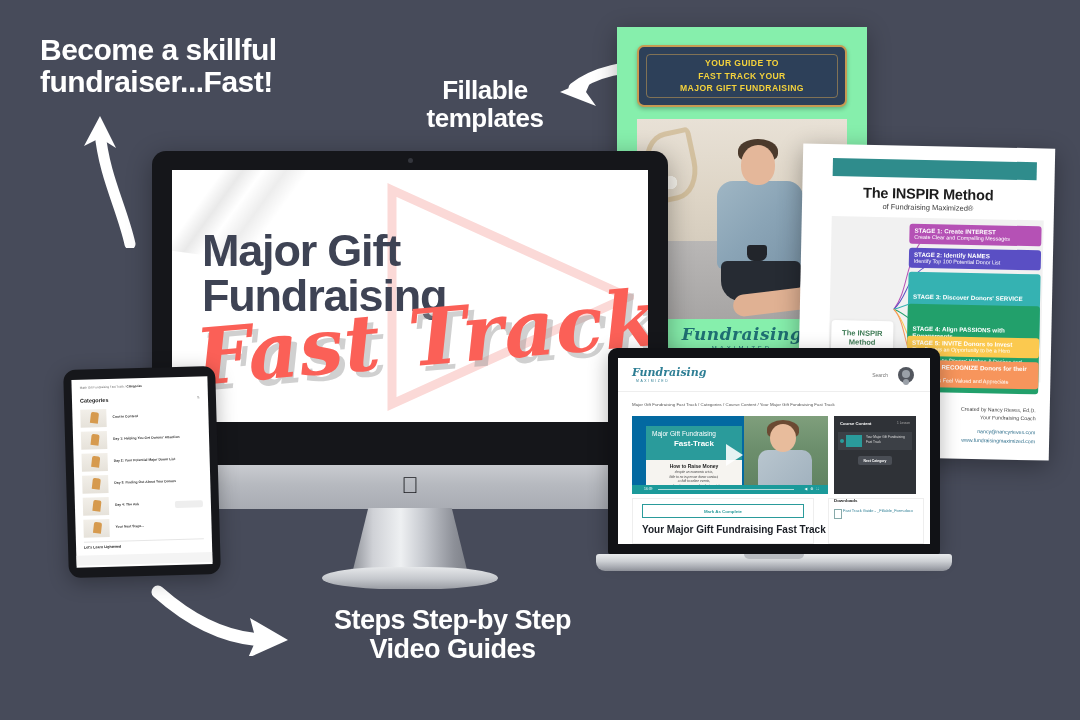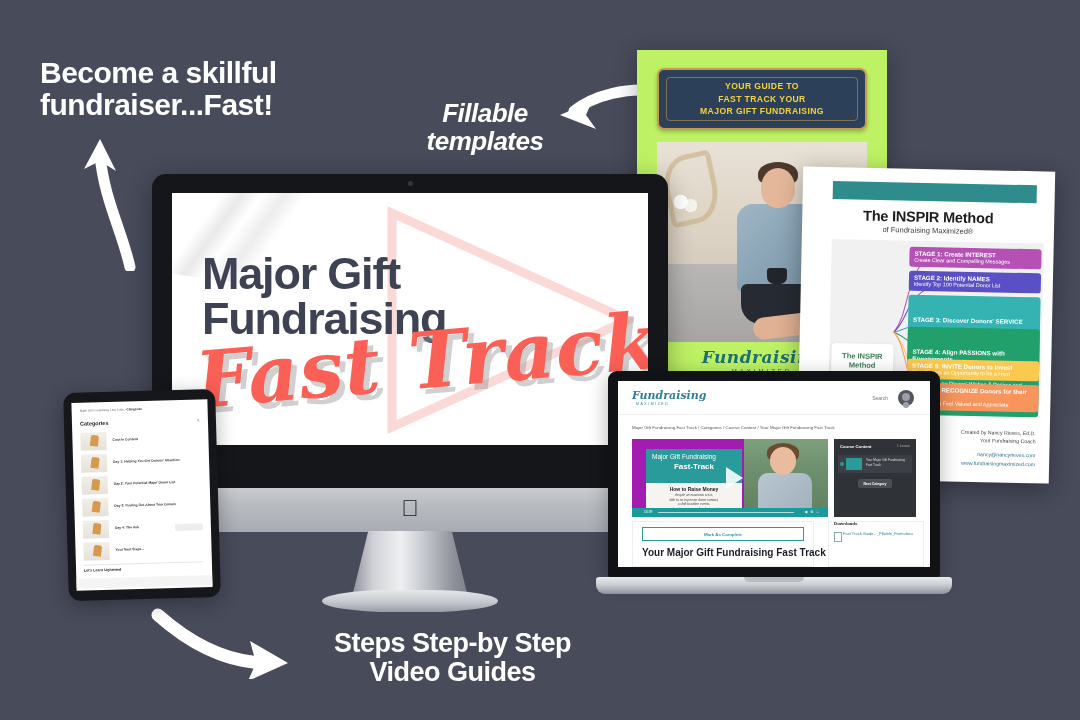--- a/index.html
+++ b/index.html
@@ -3,32 +3,32 @@
 <meta charset="utf-8">
 <style>
   * { box-sizing: border-box; margin: 0; padding: 0; }
   body {
     width: 1080px; height: 720px;
     background: #474b5a;
     font-family: "Liberation Sans", sans-serif;
     overflow: hidden;
     position: relative;
   }
-  .stage { position: absolute; inset: 0; margin-top: 23px; }
+  .stage { position: absolute; inset: 0; }
 
   
   .callout {
     position: absolute;
     color: #ffffff;
     font-weight: bold;
     line-height: 1.08;
     letter-spacing: -0.5px;
   }
   #c-become { left: 40px; top: 34px; font-size: 30px; width: 320px; }
-  #c-fillable { left: 395px; top: 76px; font-size: 26px; width: 180px; text-align: center; font-style: italic; }
+  #c-fillable { left: 395px; top: 76px; font-size: 26px; width: 180px; text-align: center; }
   #c-easy { left: 310px; top: 606px; font-size: 27px; width: 285px; text-align: center; }
 
   .arrow { position: absolute; }
 
   
   #imac { position: absolute; left: 152px; top: 151px; width: 516px; height: 404px; }
   #imac-bezel {
     position: absolute; left: 0; top: 0; width: 516px; height: 314px;
     background: #15161a; border-radius: 14px 14px 3px 3px;
     box-shadow: 0 6px 26px rgba(0,0,0,.33);
@@ -79,22 +79,22 @@
     line-height: .98;
     letter-spacing: 1px;
     text-shadow: 5px 6px 0 rgba(150,150,150,.45);
     transform: rotate(-5deg);
     transform-origin: left center;
     white-space: nowrap;
   }
 
   
   #workbook {
-    position: absolute; left: 637px; top: 27px; width: 250px; height: 340px;
-    background: #bef264; box-shadow: 0 5px 22px rgba(0,0,0,.3);
+    position: absolute; left: 617px; top: 27px; width: 250px; height: 340px;
+    background: #86efac; box-shadow: 0 5px 22px rgba(0,0,0,.3);
   }
   #wb-band {
     position: absolute; left: 20px; top: 18px; right: 20px; height: 62px;
     background: #2d4059; border: 2px solid #c79a52; border-radius: 7px;
     box-shadow: 0 2px 4px rgba(0,0,0,.25);
     display: flex; align-items: center; justify-content: center;
   }
   #wb-band-inner {
     position: absolute; left: 7px; top: 7px; right: 7px; bottom: 7px;
     border: 1px solid rgba(199,154,82,.55); border-radius: 4px;
@@ -192,21 +192,21 @@
     font-family: "DejaVu Serif", serif; font-style: italic; font-weight: bold;
     font-size: 11px; color: #2f7f95; }
   #lap-logo-sub { position: absolute; left: 18px; top: 21px; font-size: 3.4px; letter-spacing: 1.6px; color: #2f7f95; }
   #lap-search { position: absolute; right: 42px; top: 14px; font-size: 5px; color: #777; }
   #lap-avatar { position: absolute; right: 16px; top: 9px; width: 16px; height: 16px;
     border-radius: 50%; background: #52565e; }
   #lap-avatar::after { content:""; position:absolute; left:4px; top:3px; width:8px; height:8px;
     background:#9aa0a8; border-radius:50%; box-shadow: 0 8px 0 -1px #9aa0a8; }
   #lap-crumb { position: absolute; left: 14px; top: 44px; font-size: 4.4px; color: #555; }
   #lap-video { position: absolute; left: 14px; top: 58px; width: 196px; height: 78px;
-    background: #a21caf; overflow: hidden; }
+    background: #0369a1; overflow: hidden; }
   .vid-card { position: absolute; left: 14px; top: 10px; width: 96px; height: 34px; background: #2a9b9b; }
   .vid-card b { display:block; color: #fff; font-size: 6.5px; padding: 4px 0 0 6px; font-weight: normal; }
   .vid-card i { display:block; color: #fff; font-size: 8px; font-weight: bold; font-style: normal;
     text-align: center; margin-top: 2px; }
   .vid-white { position: absolute; left: 14px; top: 44px; width: 96px; height: 32px; background: #f6f4f0; }
   .vid-white .h { font-size: 5px; font-weight: bold; color: #222; text-align: center; padding-top: 3px; }
   .vid-white .p { font-size: 3.2px; color: #444; text-align: center; line-height: 1.45; padding: 1px 6px 0; font-style: italic; }
   .vid-photo { position: absolute; right: 0; top: 0; width: 84px; height: 78px;
     background: linear-gradient(180deg,#7f9f7c 0%, #6d8f6d 40%, #5f8160 100%); }
   .vid-photo .head { position: absolute; left: 26px; top: 8px; width: 26px; height: 28px;

